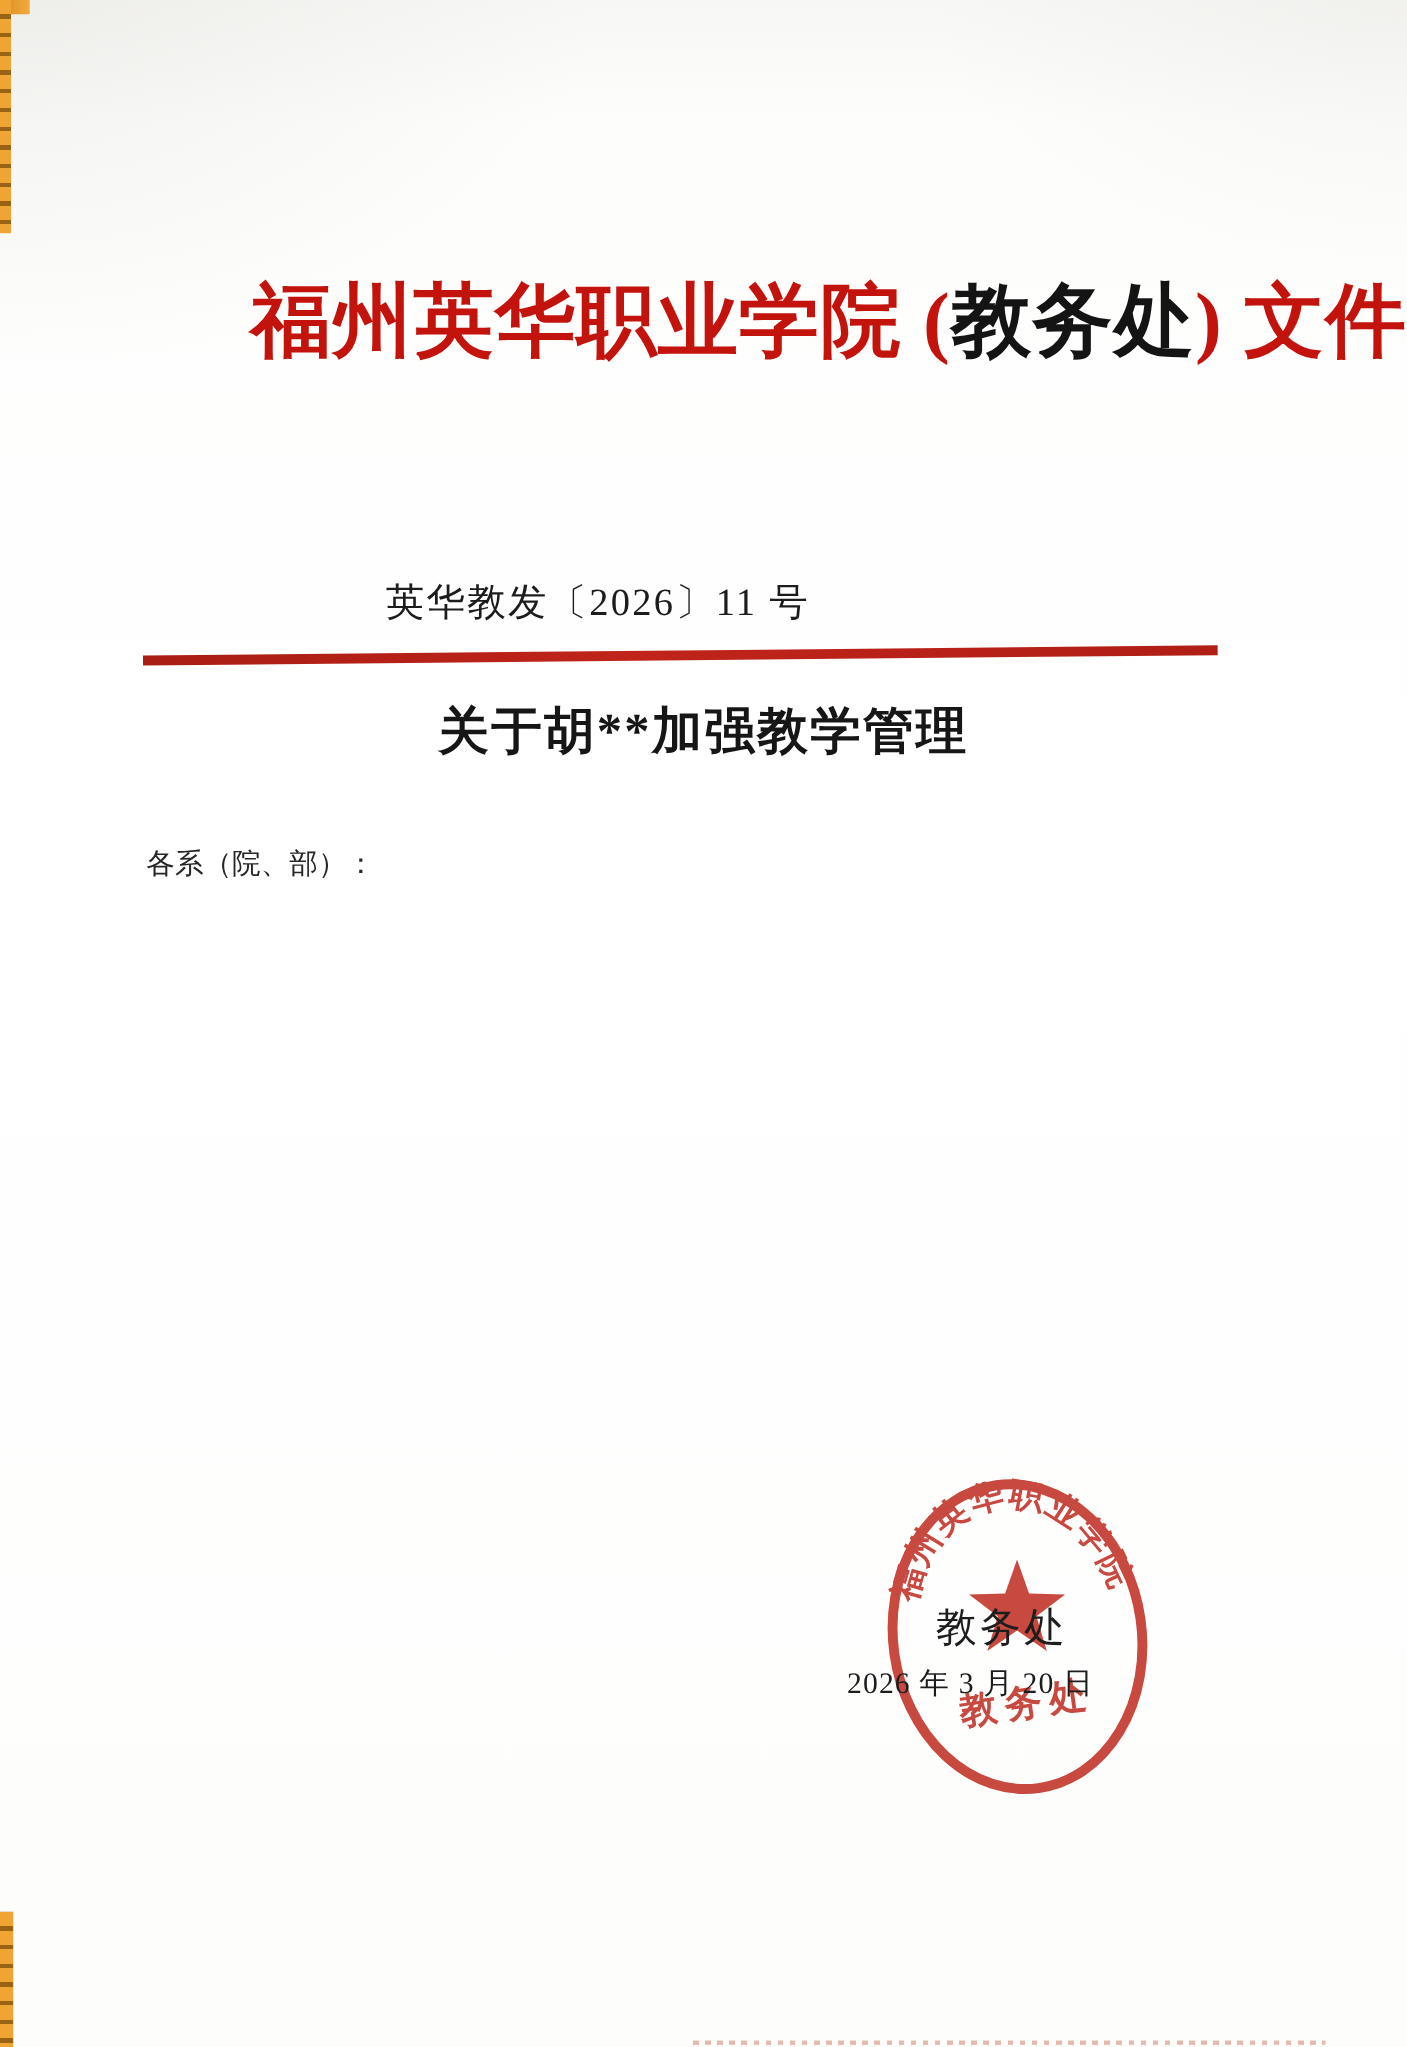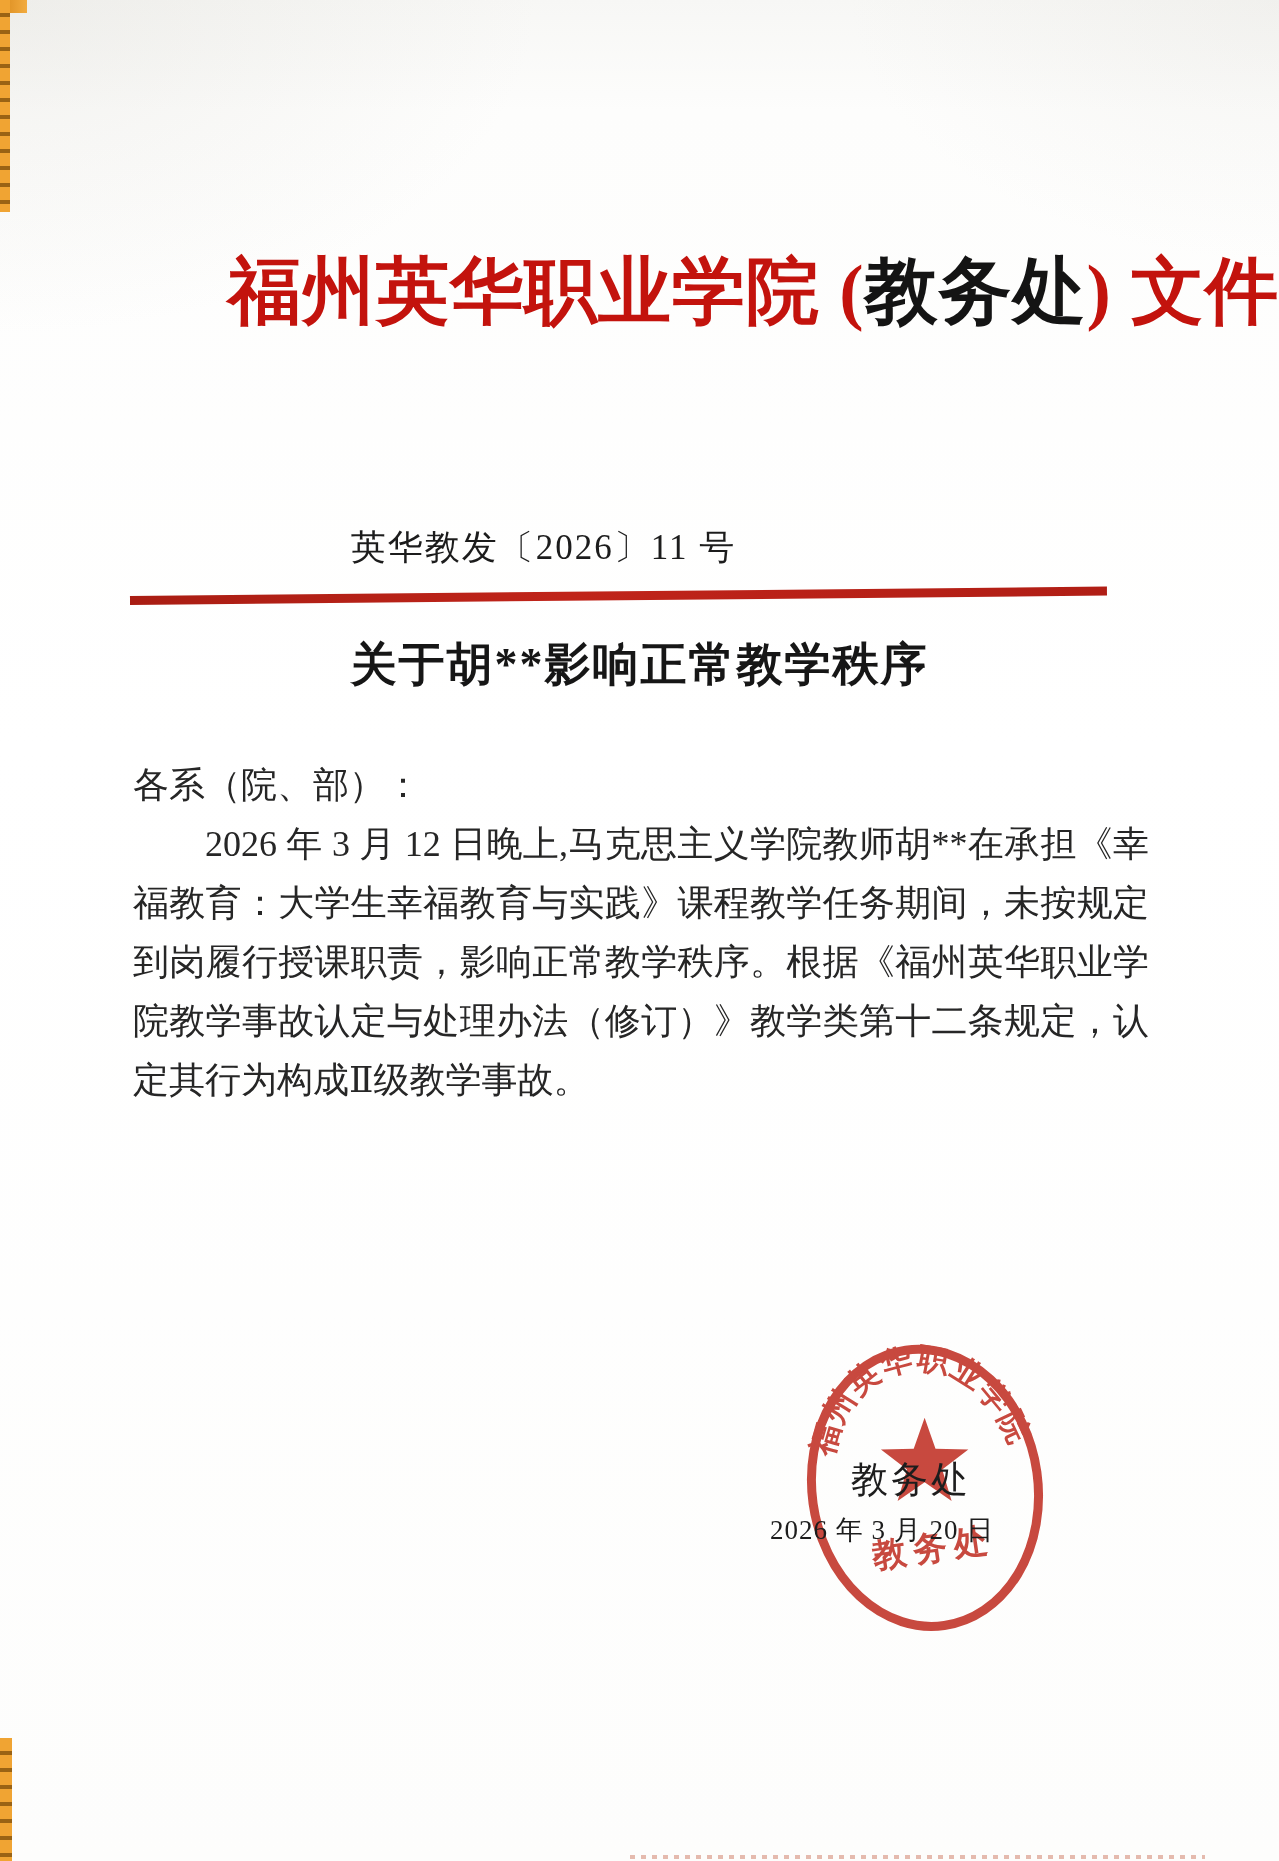--- a/index.html
+++ b/index.html
@@ -51,21 +51,21 @@
     transform:rotate(-0.55deg);transform-origin:left center;
   }
   
   .notice-title{
     position:absolute;left:0;top:634px;width:1279px;
     text-align:center;font-size:46px;font-weight:bold;color:#161616;letter-spacing:2px;
   }
   
   .body-text{
     position:absolute;left:133px;top:756px;width:1016px;
-    font-size:36px;line-height:59px;color:#262626;
+    font-size:26px;line-height:59px;color:#262626;
     text-align:justify;
   }
   .body-text p{margin:0;text-indent:2em;}
   .body-text .salutation{text-indent:0;}
   
   .seal{
     position:absolute;left:798px;top:1338px;width:252px;height:300px;
     transform:rotate(-8deg);
     mix-blend-mode:multiply;opacity:.93;
   }
@@ -87,25 +87,24 @@
 <div class="edge-strip top"></div>
 <div class="edge-strip bottom"></div>
 <div class="bottom-dots"></div>
 
 <div class="doc-header"><span class="red">福州英华职业学院</span><span class="red"> (</span><span class="black">教务处</span><span class="red">) </span><span class="red">文件</span></div>
 
 <div class="doc-number">英华教发〔2026〕11 号</div>
 
 <div class="red-rule"></div>
 
-<div class="notice-title">关于胡**影响正常教学秩序</div>
+<div class="notice-title">关于胡**加强教学管理</div>
 
 <div class="body-text">
   <p class="salutation">各系（院、部）：</p>
-  <p>2026 年 3 月 12 日晚上,马克思主义学院教师胡**在承担《幸福教育：大学生幸福教育与实践》课程教学任务期间，未按规定到岗履行授课职责，影响正常教学秩序。根据《福州英华职业学院教学事故认定与处理办法（修订）》教学类第十二条规定，认定其行为构成Ⅱ级教学事故。</p>
 </div>
 
 <svg class="seal" viewBox="0 0 252 300" aria-hidden="true">
   <ellipse cx="127" cy="150" rx="113" ry="139" fill="none" stroke="#c53b30" stroke-width="9"></ellipse>
   <polygon points="130,80 140.9,111 173.7,111.8 147.6,131.7 157,163.2 130,144.5 103,163.2 112.4,131.7 86.3,111.8 119.1,111" fill="#c53b30" transform="rotate(8 130 126)"></polygon>
   <path id="sealArc" d="M 38 112 A 94 120 0 0 1 216 112" fill="none"></path>
   <text font-size="31" font-weight="bold" fill="#c53b30" letter-spacing="2" font-family="Liberation Serif, DejaVu Serif, serif">
     <textPath href="#sealArc" startOffset="2%">福州英华职业学院</textPath>
   </text>
   <text x="127" y="222" font-size="34" font-weight="bold" fill="#c53b30" letter-spacing="7" text-anchor="middle" font-family="Liberation Serif, DejaVu Serif, serif">教务处</text>

